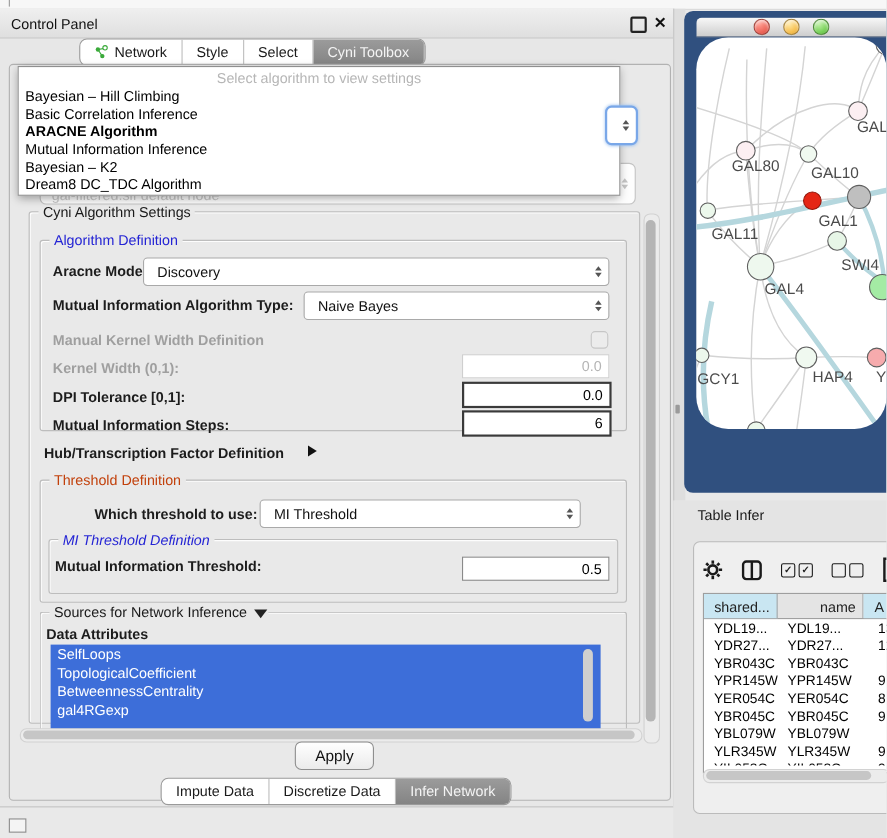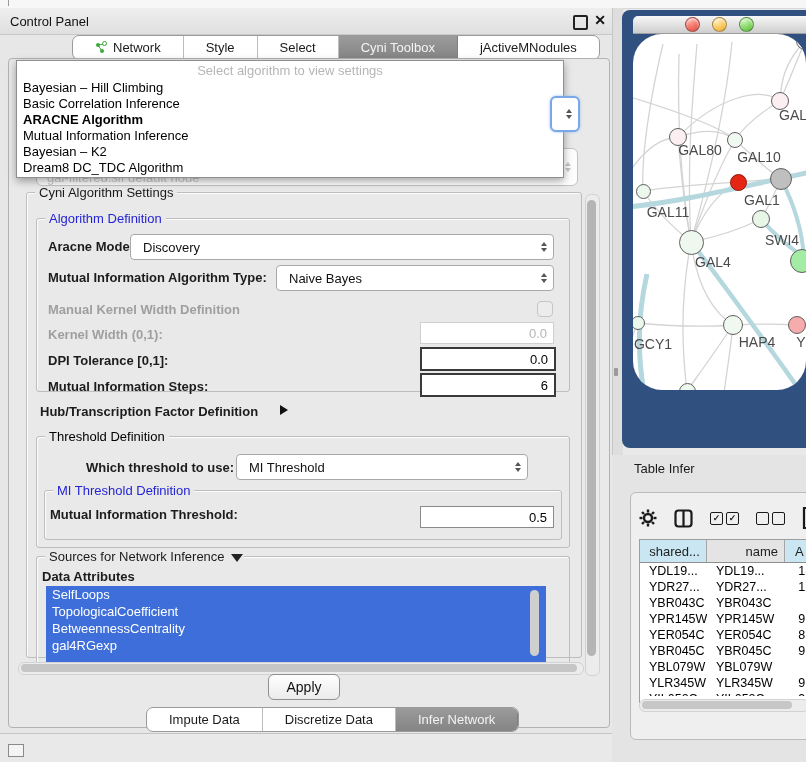--- a/index.html
+++ b/index.html
@@ -13,21 +13,21 @@
 
   
   .cp-window{left:0;top:8px;width:612px;height:725px;background:#e7e7e7;border-right:1px solid #c4c4c4;border-bottom:1px solid #c4c4c4;}
   .cp-titlebar{left:0;top:0;width:612px;height:26px;background:linear-gradient(#efefef,#dfdfdf);border-bottom:1px solid #c8c8c8;}
   .cp-title{left:10px;top:6px;font-size:13px;color:#111;}
   .float-btn{right:24px;top:7px;width:11px;height:11px;border:2px solid #222;border-radius:2px;background:transparent;}
   .close-btn{right:6px;top:4px;font-size:14px;font-weight:bold;color:#111;}
 
   
   .tabbar{display:flex;align-items:stretch;background:#fff;border:1px solid #9a9a9a;border-radius:7px;overflow:hidden;height:23px;}
-  .tab{display:flex;align-items:center;gap:5px;padding:0 22px;font-size:13px;color:#1a1a1a;border-right:1px solid #bdbdbd;white-space:nowrap;}
+  .tab{display:flex;align-items:center;gap:5px;padding:0 13px;font-size:13px;color:#1a1a1a;border-right:1px solid #bdbdbd;white-space:nowrap;}
   .tab:last-child{border-right:none;}
   .tab.selected{background:linear-gradient(#9b9b9b,#848484);color:#f4f4f4;border-right:1px solid #7f7f7f;}
   .top-tabbar{left:72px;top:27px;}
   .bottom-tabbar{left:146px;top:699px;}
 
   
   .main-panel{left:8px;top:50px;width:600px;height:668px;background:#e9e9e9;border:1px solid #b2b2b2;border-radius:4px;}
 
   
   .dd-popup{left:16px;top:52px;width:546px;height:116px;background:#fff;border:1px solid #8f8f8f;box-shadow:0 3px 8px rgba(0,0,0,0.35);z-index:50;}
@@ -38,21 +38,21 @@
   
   .combo-sliver{left:550px;top:88px;width:26px;height:32px;background:#fff;border:2px solid #79a7e8;border-radius:6px;box-shadow:0 0 3px #9cc0ef;z-index:60;}
   
   .ghost-combo{left:36px;top:140px;width:540px;height:36px;border:1px solid #c3c3c3;border-radius:6px;background:#fdfdfd;z-index:5;}
   .ghost-text{left:10px;top:21px;font-size:13px;color:#c9c9c9;white-space:nowrap;}
 
   
   .groupbox{border:1px solid #bdbdbd;border-radius:3px;box-shadow:1px 1px 0 #fdfdfd inset;}
   .gb-label{position:absolute;top:-8px;left:8px;background:#e9e9e9;padding:0 4px;font-size:13px;color:#1a1a1a;white-space:nowrap;}
   .gb-label.blue{color:#2424d4;}
-  .gb-label.green{color:#000000;}
+  .gb-label.green{color:#c2410c;}
 
   .lbl{font-size:13px;font-weight:bold;color:#1c1c1c;white-space:nowrap;}
   .lbl.disabled{color:#9f9f9f;}
 
   .combo{background:#fff;border:1px solid #a9a9a9;border-radius:4px;font-size:13px;color:#111;}
   .combo .val{position:absolute;left:12px;top:50%;transform:translateY(-50%);}
   .stepper{position:absolute;right:6px;top:50%;transform:translateY(-50%);display:flex;flex-direction:column;gap:2px;}
   .tri-up{width:0;height:0;border-left:3.5px solid transparent;border-right:3.5px solid transparent;border-bottom:4.5px solid #555;}
   .tri-dn{width:0;height:0;border-left:3.5px solid transparent;border-right:3.5px solid transparent;border-top:4.5px solid #555;}
   .stepper.faint .tri-up{border-bottom-color:#c5c5c5;} .stepper.faint .tri-dn{border-top-color:#c5c5c5;}
@@ -144,23 +144,20 @@
       </div>
       <div class="tab">
         <span>Style</span>
       </div>
       <div class="tab">
         <span>Select</span>
       </div>
       <div class="tab selected">
         <span>Cyni Toolbox</span>
       </div>
-      <div class="tab">
-        <span>jActiveMNodules</span>
-      </div>
     </div>
 
     <div class="abs main-panel"></div>
 
     <div class="abs ghost-combo">
       <span class="abs ghost-text">gal-filtered.sif default node</span>
       <span class="stepper faint">
           <span class="tri-up"></span>
           <span class="tri-dn"></span>
         </span>
@@ -236,21 +233,21 @@
 
     <span class="abs lbl" style="left:86px;top:452px;">Which threshold to use:</span>
     <div class="abs combo" style="left:236px;top:446px;width:290px;height:24px;">
       <span class="val">MI Threshold</span>
       <span class="stepper">
           <span class="tri-up"></span>
           <span class="tri-dn"></span>
         </span>
     </div>
 
-    <div class="abs groupbox" style="left:44px;top:482px;width:516px;height:48px;">
+    <div class="abs groupbox" style="left:44px;top:482px;width:516px;height:48px;font-style:italic;">
       <span class="gb-label blue">MI Threshold Definition</span>
     </div>
     <span class="abs lbl" style="left:50px;top:499px;text-align:center;">Mutual Information Threshold:</span>
     <div class="abs field thin" style="left:420px;top:498px;width:132px;height:20px;">
       <span class="fval">0.5</span>
     </div>
 
     <div class="abs groupbox" style="left:36px;top:548px;width:532px;height:106px;border-bottom:none;border-radius:3px 3px 0 0;">
       <span class="gb-label">
         <span>Sources for Network Inference</span>
@@ -338,21 +335,21 @@
           <path d="M58,208 C100,262 148,330 180,375" stroke-width="4.5"></path>
           <path d="M14,240 C2,292 4,350 24,408" stroke-width="5"></path>
         </g>
         <path d="M148,410 C160,385 170,362 180,340" fill="none" stroke="#8edfe9" stroke-width="12"></path>
       </svg>
 
     <div class="node" style="left: 163px; top: -2px; width: 18px; height: 18px; background: rgb(251, 251, 251);"></div>
         <div class="node" style="left: 138px; top: 58px; width: 18px; height: 18px; background: rgb(252, 239, 242);"></div>
         <div class="node-label" style="left: 160px; top: 81px;">GAL</div>
         <div class="node" style="left: 36px; top: 94px; width: 18px; height: 18px; background: rgb(252, 239, 242);"></div>
-        <div class="node-label" style="left: 67px; top: 116px;">GAL80</div>
+        <div class="node-label" style="left: 54px; top: 116px;">GAL80</div>
         <div class="node" style="left: 94px; top: 98px; width: 16px; height: 16px; background: rgb(240, 249, 240);"></div>
         <div class="node-label" style="left: 126px; top: 123px;">GAL10</div>
         <div class="node" style="left: 96.5px; top: 139.5px; width: 17px; height: 17px; background: rgb(229, 38, 21); border-color: rgb(147, 23, 12);"></div>
         <div class="node-label" style="left: 129px; top: 166px;">GAL1</div>
         <div class="node" style="left: 137px; top: 134px; width: 22px; height: 22px; background: rgb(191, 191, 191);"></div>
         <div class="node" style="left: 2.5px; top: 149.5px; width: 15px; height: 15px; background: rgb(236, 248, 236);"></div>
         <div class="node-label" style="left: 35px; top: 178px;">GAL11</div>
         <div class="node" style="left: 119px; top: 176px; width: 18px; height: 18px; background: rgb(231, 246, 231);"></div>
         <div class="node-label" style="left: 149px; top: 206px;">SWI4</div>
         <div class="node" style="left: 45.5px; top: 195.5px; width: 25px; height: 25px; background: rgb(238, 248, 238);"></div>

